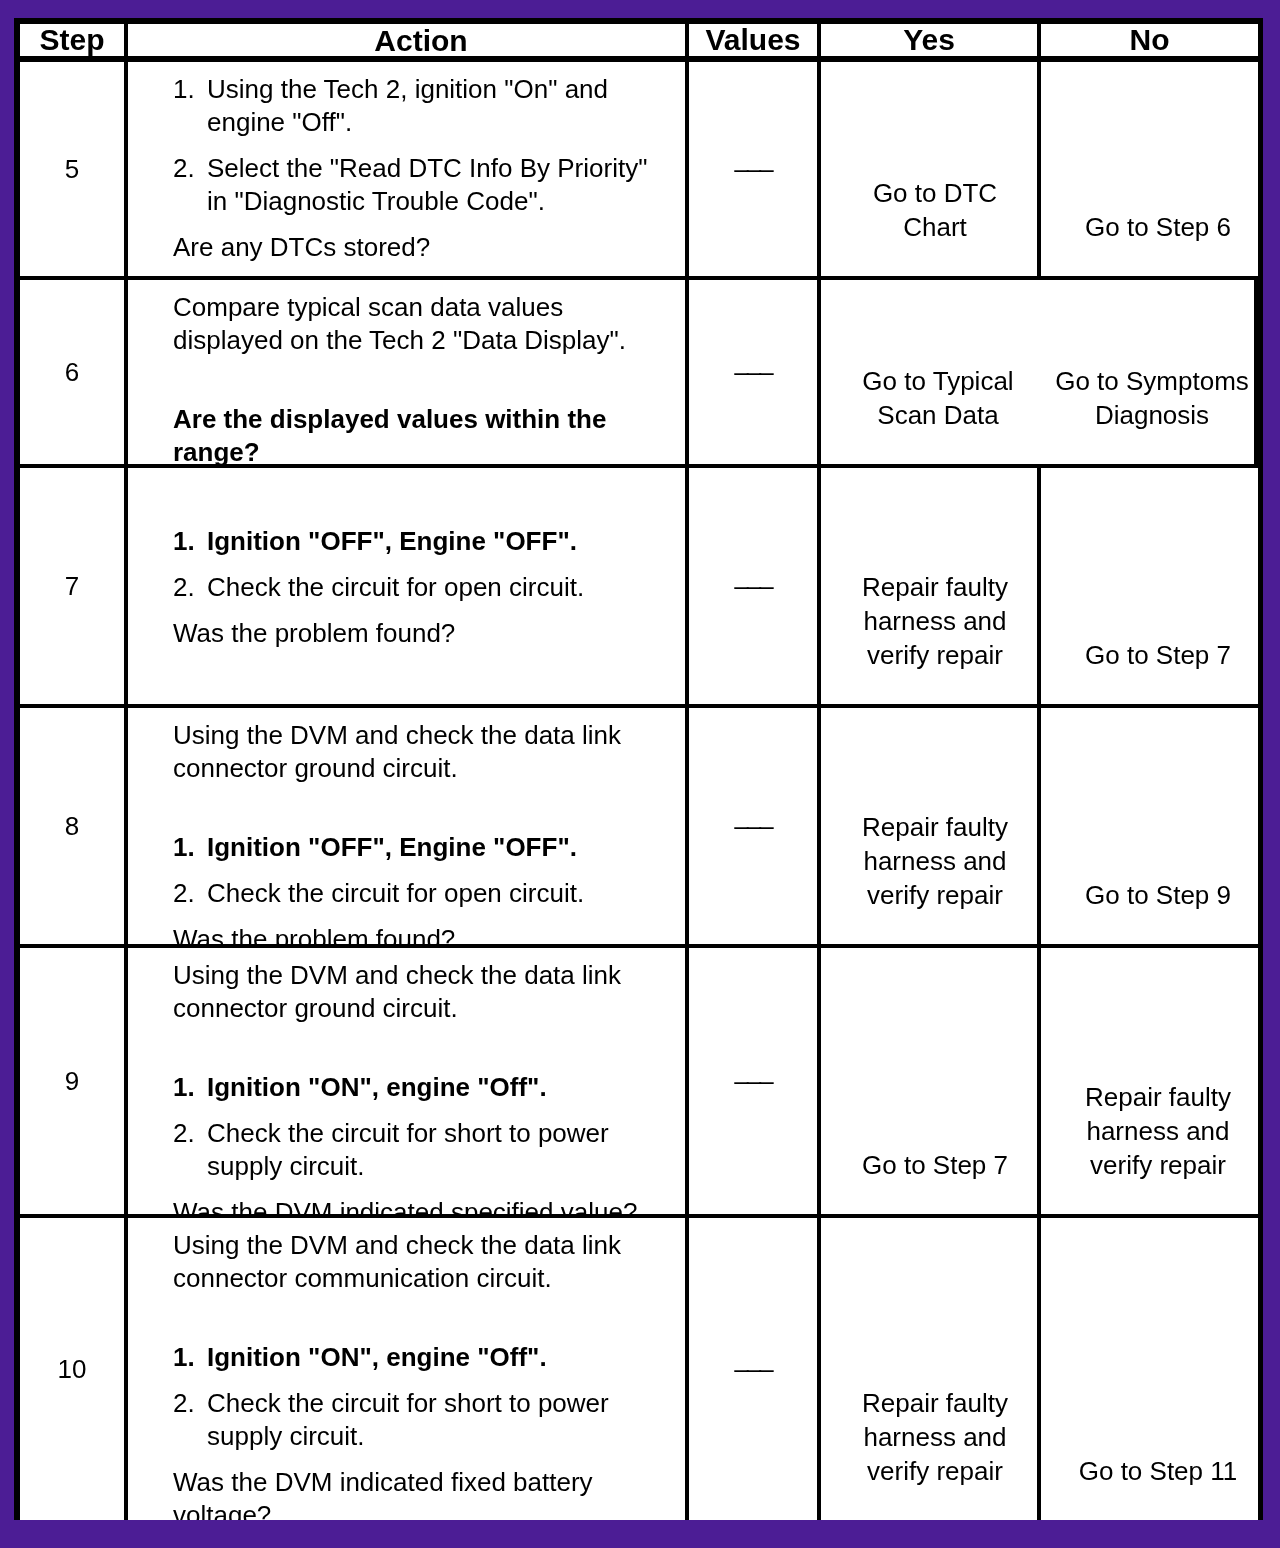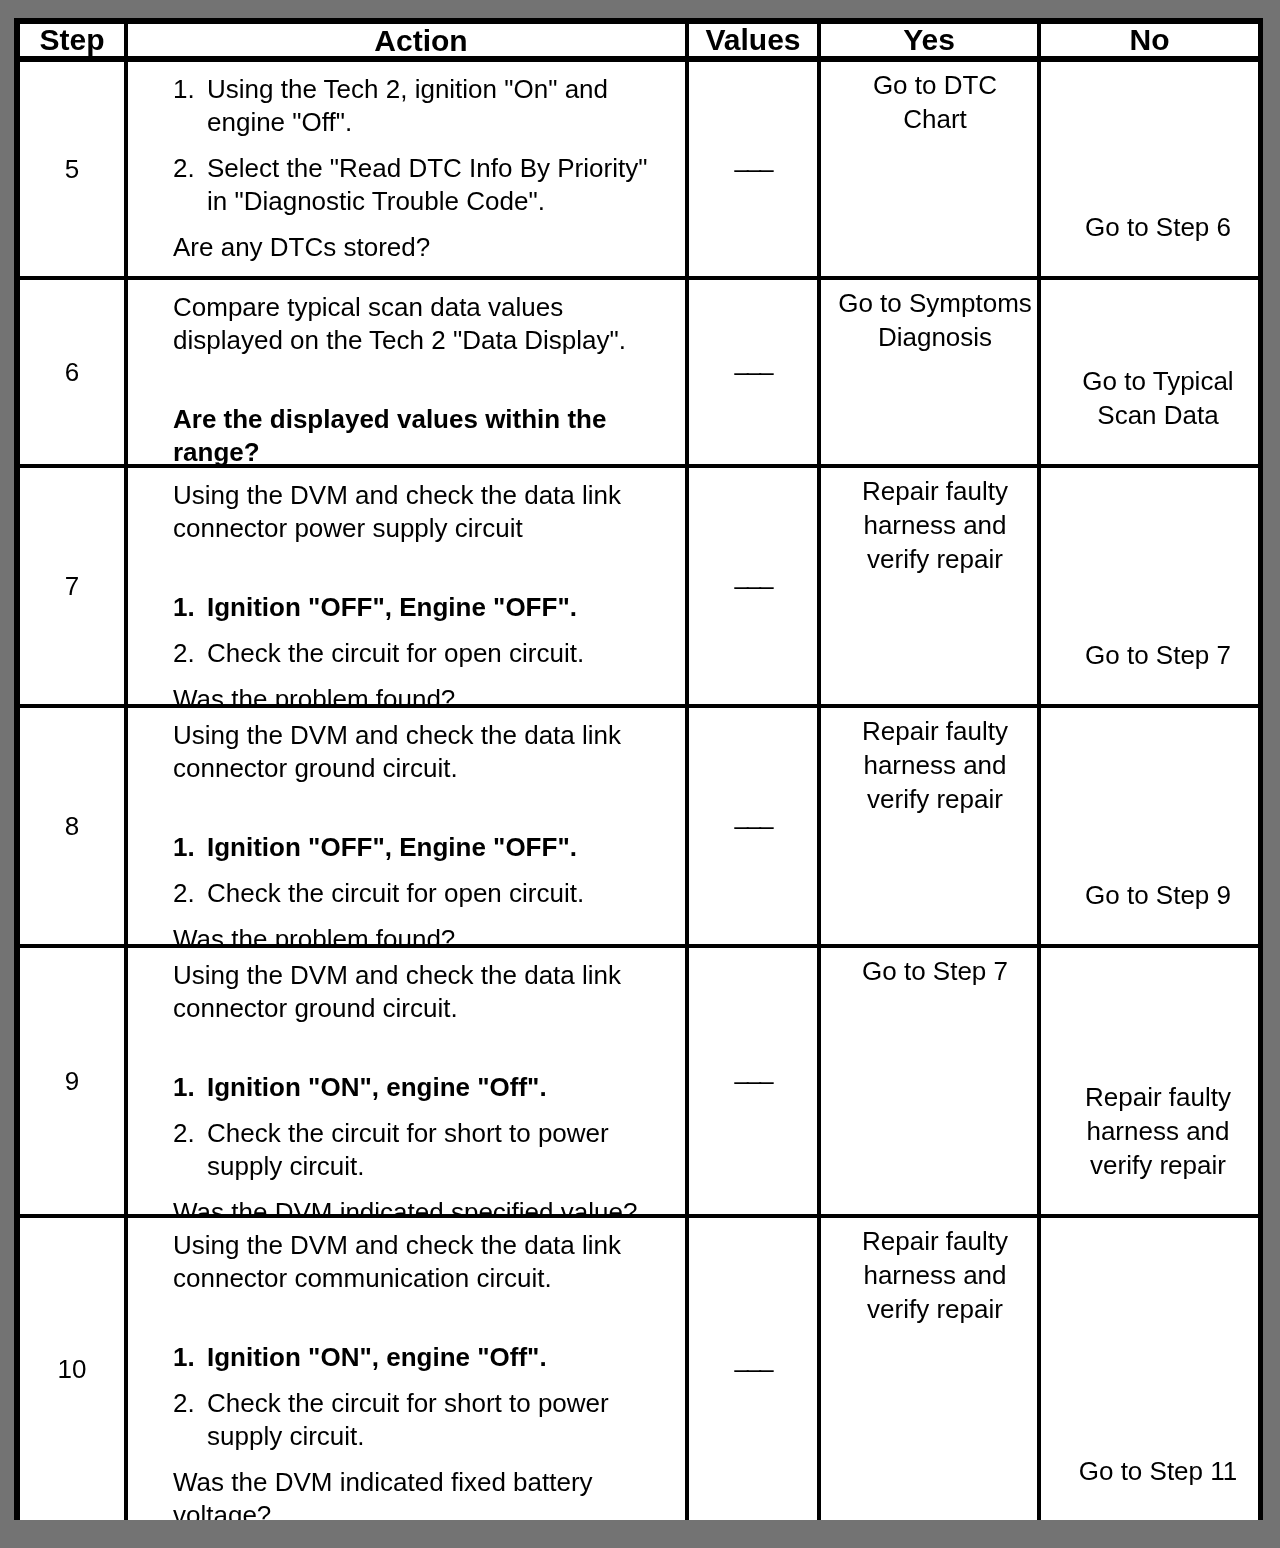--- a/index.html
+++ b/index.html
@@ -8,21 +8,21 @@
     background: #ffffff;
     width: 1280px;
     height: 1548px;
     font-family: "Liberation Sans", sans-serif;
     color: #000000;
   }
   .page {
     position: relative;
     width: 1280px;
     height: 1548px;
-    background: #737373;
+    background: #4c1d95;
     overflow: hidden;
   }
   .doc-table {
     position: absolute;
     left: 14px;
     top: 18px;
     width: 1249px;
     height: 1502px;
     box-sizing: border-box;
     border-top: 6px solid #000;
@@ -42,21 +42,21 @@
   }
   .row.truncated { border-bottom: none; }
   .cell {
     box-sizing: border-box;
     border-right: 4px solid #000;
     overflow: hidden;
   }
   .c-step   { width: 108px; display: flex; align-items: center; justify-content: center; font-size: 26px; }
   .c-action { width: 532px; padding: 11px 18px 8px 16px; font-size: 26px; line-height: 33px; margin-left: 29px; }
   .c-values { width: 132px; display: flex; align-items: center; justify-content: center; font-size: 26px; }
-  .c-yes    { width: 220px; display: flex; flex-direction: column; align-items: center;
+  .c-yes    { width: 220px; display: flex; flex-direction: column; justify-content: flex-end; align-items: center;
               text-align: center; font-size: 26px; line-height: 34px; padding: 6px 5px 32px 17px; }
   .c-no     { flex: 1; border-right: none; display: flex; flex-direction: column; justify-content: flex-end;
               align-items: center; text-align: center; font-size: 26px; line-height: 34px; padding: 6px 15px 32px 32px; }
   .row.header .cell {
     display: flex; align-items: center; justify-content: center;
     font-weight: bold; font-size: 30px; padding: 0;
   }
   .para { margin-top: 13px; }
   .para:first-child { margin-top: 0; }
   .para.gap { margin-top: 46px; font-weight: bold; }
@@ -102,33 +102,32 @@
     <div class="cell c-step">
       <span>6</span>
     </div>
     <div class="cell c-action">
             <div class="para"><span>Compare typical scan data values displayed on the Tech 2 "Data Display".</span></div>
             <div class="para gap"><span>Are the displayed values within the range?</span></div>
           </div>
     <div class="cell c-values">
       <span class="dash">–––</span>
     </div>
+    <div class="cell c-no">
+      <span>Go to Typical Scan Data</span>
+    </div>
     <div class="cell c-yes">
       <span>Go to Symptoms Diagnosis</span>
     </div>
-    <div class="cell c-no">
-      <span>Go to Typical Scan Data</span>
-    </div>
   </div>
         <div class="row" style="height: 240px;">
     <div class="cell c-step">
       <span>7</span>
     </div>
     <div class="cell c-action">
-            <div class="para"><span>Using the DVM and check the data link connector power supply circuit</span></div>
             <div class="para item gap"><span class="marker">1.</span><span>Ignition "OFF", Engine "OFF".</span></div>
             <div class="para item"><span class="marker">2.</span><span>Check the circuit for open circuit.</span></div>
             <div class="para"><span>Was the problem found?</span></div>
           </div>
     <div class="cell c-values">
       <span class="dash">–––</span>
     </div>
     <div class="cell c-yes">
       <span>Repair faulty harness and verify repair</span>
     </div>

